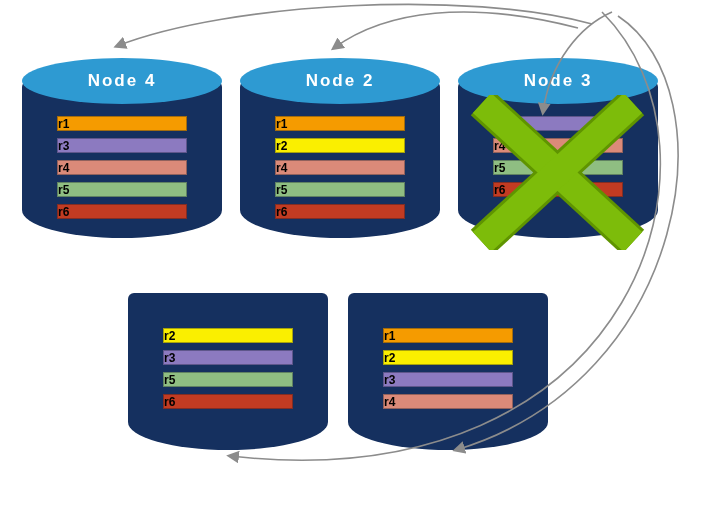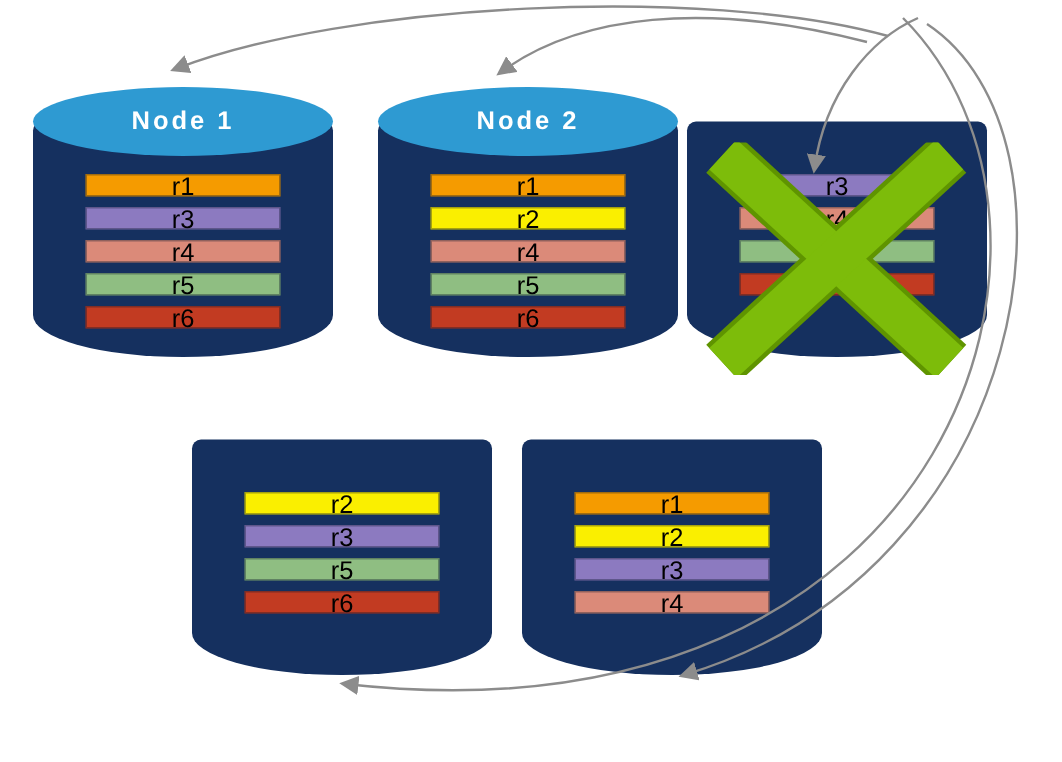--- a/index.html
+++ b/index.html
@@ -31,29 +31,29 @@
     color: var(--cyl-label, #FFFFFF);
     font-size: 17px; font-weight: bold;
     letter-spacing: 2px;
   }
   .bars {
     position: absolute; left: 35px; top: 58px; width: 130px;
     display: flex; flex-direction: column; gap: 7px;
   }
   .bar {
     height: 15px; line-height: 15px;
-    font-size: 17px; font-weight: normal; color: #000;
-    text-align: center;
+    font-size: 12px; font-weight: bold; color: #000;
+    text-align: left;
     border: 1px solid rgba(10, 20, 40, 0.35);
     box-sizing: border-box;
   }
 
   
   #n1 { left: 22px;  top: 58px;  }
-  #n2 { left: 252px; top: 58px;  }
+  #n2 { left: 240px; top: 58px;  }
   #n3 { left: 458px; top: 58px;  }
   #n4 { left: 128px; top: 270px; }
   #n5 { left: 348px; top: 270px; }
 
   
   svg.arrows {
     position: absolute; left: 0; top: 0;
     pointer-events: none; z-index: 5;
   }
   .flow-arrow { fill: none; stroke-width: 1.6px; }
@@ -63,21 +63,21 @@
   }
 </style>
 </head>
 <body>
 
 <div class="stage">
 
   <div class="cylinder" id="n1">
     <div class="cyl-body"></div>
     <div class="cyl-top">
-      <span class="node-label">Node 1</span>
+      <span class="node-label">Node 4</span>
     </div>
     <div class="bars">
         <div class="bar" style="background: rgb(245, 155, 0);">r1</div>
         <div class="bar" style="background: rgb(140, 122, 192);">r3</div>
         <div class="bar" style="background: rgb(219, 138, 121);">r4</div>
         <div class="bar" style="background: rgb(143, 190, 130);">r5</div>
         <div class="bar" style="background: rgb(194, 59, 34);">r6</div>
       </div>
   </div>
 
@@ -90,20 +90,23 @@
         <div class="bar" style="background: rgb(245, 155, 0);">r1</div>
         <div class="bar" style="background: rgb(250, 239, 0);">r2</div>
         <div class="bar" style="background: rgb(219, 138, 121);">r4</div>
         <div class="bar" style="background: rgb(143, 190, 130);">r5</div>
         <div class="bar" style="background: rgb(194, 59, 34);">r6</div>
       </div>
   </div>
 
   <div class="cylinder" id="n3">
     <div class="cyl-body"></div>
+    <div class="cyl-top">
+      <span class="node-label">Node 3</span>
+    </div>
     <div class="bars">
         <div class="bar" style="background: rgb(140, 122, 192);">r3</div>
         <div class="bar" style="background: rgb(219, 138, 121);">r4</div>
         <div class="bar" style="background: rgb(143, 190, 130);">r5</div>
         <div class="bar" style="background: rgb(194, 59, 34);">r6</div>
       </div>
   </div>
 
   <div class="cylinder" id="n4">
     <div class="cyl-body"></div>

